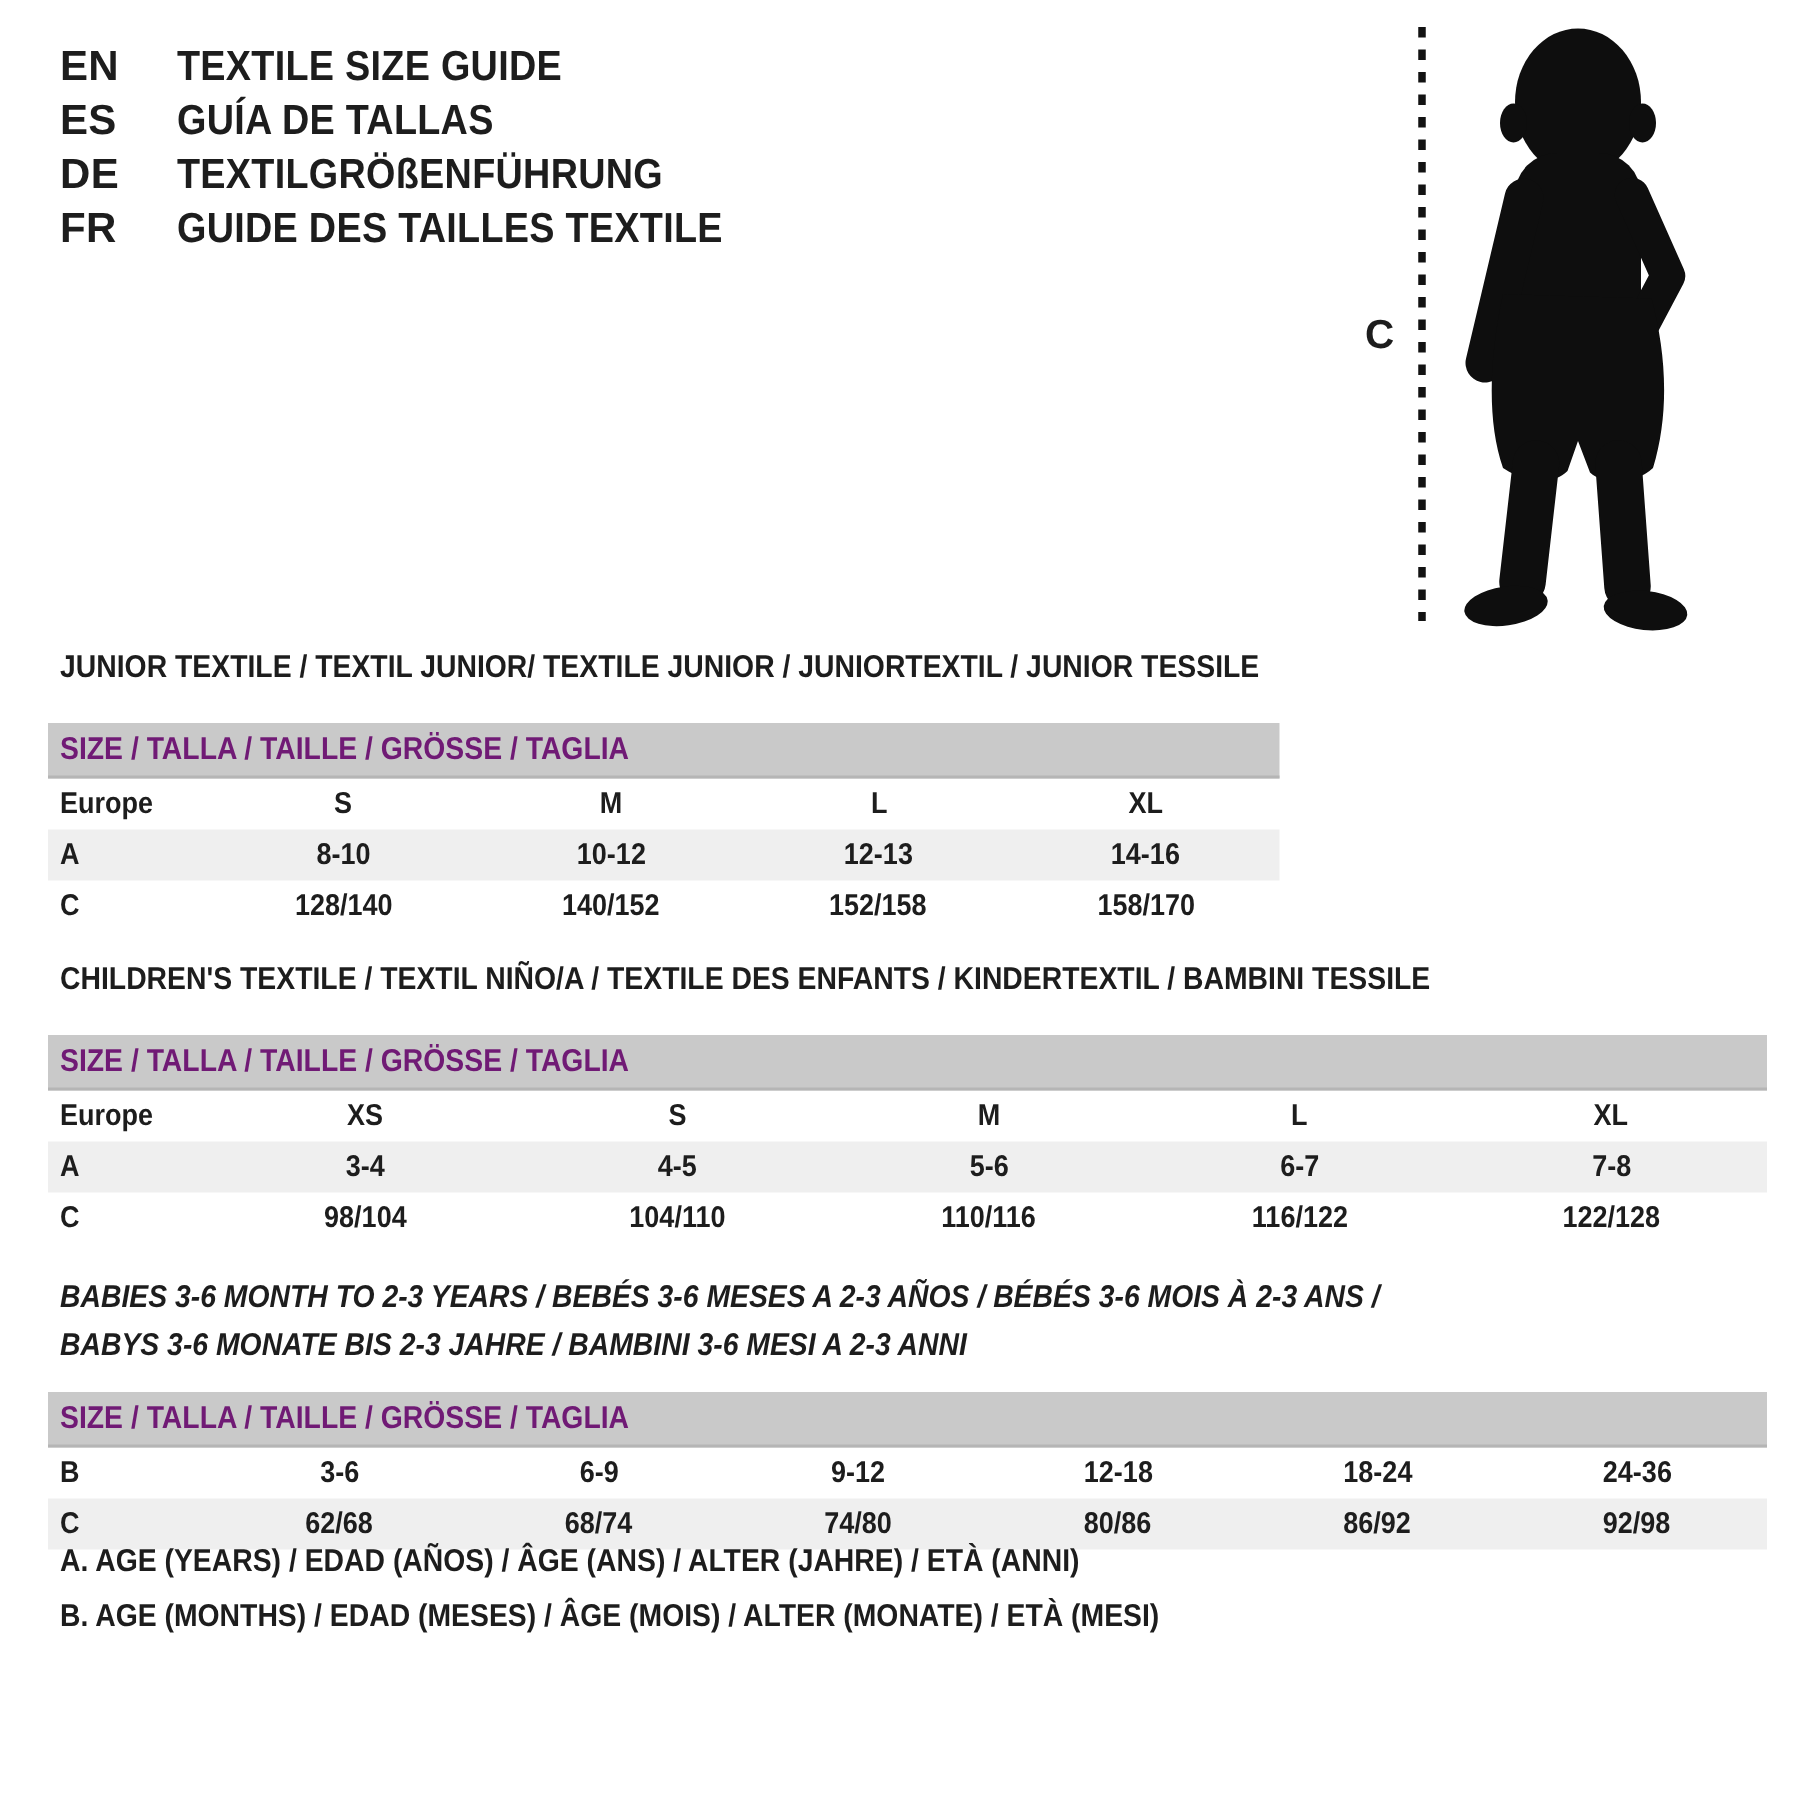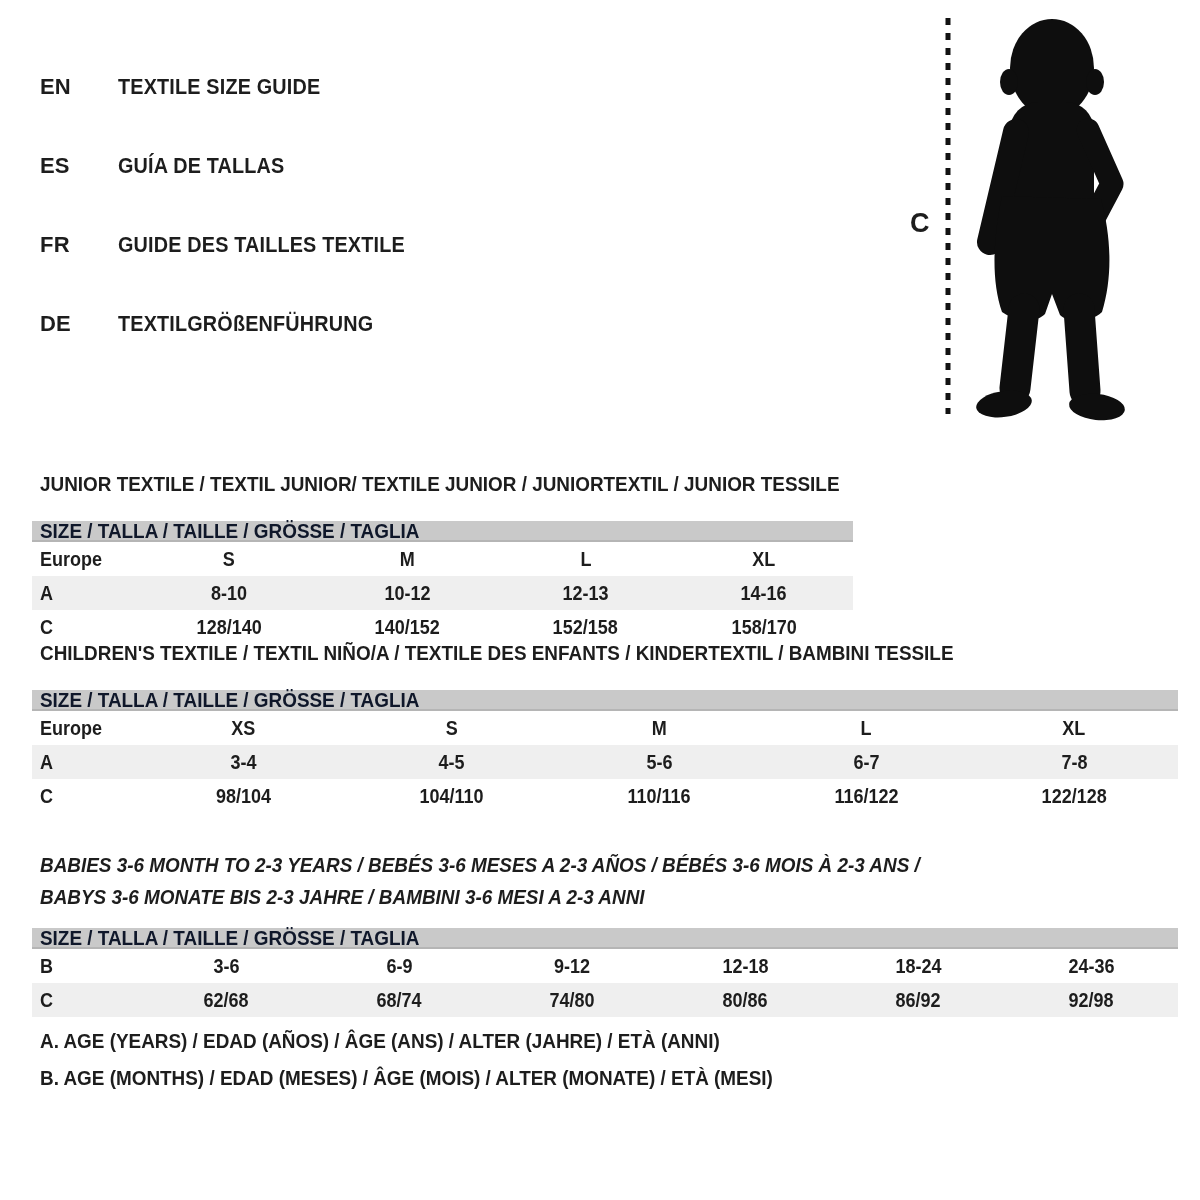--- a/index.html
+++ b/index.html
@@ -10,42 +10,42 @@
     font-family:"Liberation Sans", sans-serif;
     font-weight:bold;
     color:#1d1d1d;
   }
   
   .cx  { display:inline-block; transform:scaleX(0.9); transform-origin:0 50%; white-space:nowrap; }
   .cxc { display:inline-block; transform:scaleX(0.9); transform-origin:50% 50%; white-space:nowrap; }
 
   
   .lang-block { position:absolute; left:40px; top:26px; }
-  .lang-row   { display:flex; height:36px; align-items:center; font-size:22px; letter-spacing:0.2px;margin-top:43px; }
+  .lang-row   { display:flex; height:36px; align-items:center; font-size:28px; letter-spacing:0.2px; }
   .lang-code  { width:78px; flex:0 0 78px; }
 
   
   .figure { position:absolute; left:900px; top:8px; width:255px; height:416px; }
   .figure-label { position:absolute; left:10px; top:200px; font-size:27px; }
 
   
   .section { position:absolute; left:32px; }
-  .sec-junior   { top:433px; width:821px;margin-top:39px; }
+  .sec-junior   { top:433px; width:821px; }
   .sec-children { top:641px; width:1146px; }
   .sec-babies   { top:849px; width:1146px; }
   .sec-title { font-size:21px; line-height:23px; margin-left:8px; }
   .sec-title.multi { line-height:32px;font-style:italic; }
 
   
   .size-table { margin-top:26px; width:100%; }
   .sec-babies .size-table { margin-top:15px; }
   .st-header {
-    height:21px; display:flex; align-items:center; padding-left:8px;
+    height:37px; display:flex; align-items:center; padding-left:8px;
     background:#c9c9c9; border-bottom:2px solid #b5b5b5;
-    color:#0f172a; font-size:21px;
+    color:#701a75; font-size:21px;
   }
   .st-row { display:flex; height:34px; align-items:center; font-size:20px; }
   .st-row.alt { background:#efefef; }
   .st-label { flex:0 0 108px; width:108px; padding-left:8px; }
   .st-cell  { flex:1; text-align:center; }
 
   
   .legend { position:absolute; left:40px; top:1022px; }
   .legend-line { font-size:21px; line-height:37px; }
 </style>
@@ -57,26 +57,26 @@
   <div class="lang-block">
     <div class="lang-row">
       <span class="lang-code">EN</span>
       <span class="cx">TEXTILE SIZE GUIDE</span>
     </div>
     <div class="lang-row">
       <span class="lang-code">ES</span>
       <span class="cx">GUÍA DE TALLAS</span>
     </div>
     <div class="lang-row">
+      <span class="lang-code">DE</span>
+      <span class="cx">TEXTILGRÖßENFÜHRUNG</span>
+    </div>
+    <div class="lang-row">
       <span class="lang-code">FR</span>
       <span class="cx">GUIDE DES TAILLES TEXTILE</span>
-    </div>
-    <div class="lang-row">
-      <span class="lang-code">DE</span>
-      <span class="cx">TEXTILGRÖßENFÜHRUNG</span>
     </div>
   </div>
 
   <div class="figure">
     <svg width="255" height="416" viewBox="0 0 255 416">
       <line x1="48" y1="10" x2="48" y2="406" stroke="#121212" stroke-width="5" stroke-dasharray="7 8"></line>
       <g transform="translate(60,6)" fill="#0e0e0e">
         <ellipse cx="92" cy="54" rx="42" ry="49"></ellipse>
         <ellipse cx="49" cy="68" rx="9" ry="13"></ellipse>
         <ellipse cx="135" cy="68" rx="9" ry="13"></ellipse>

